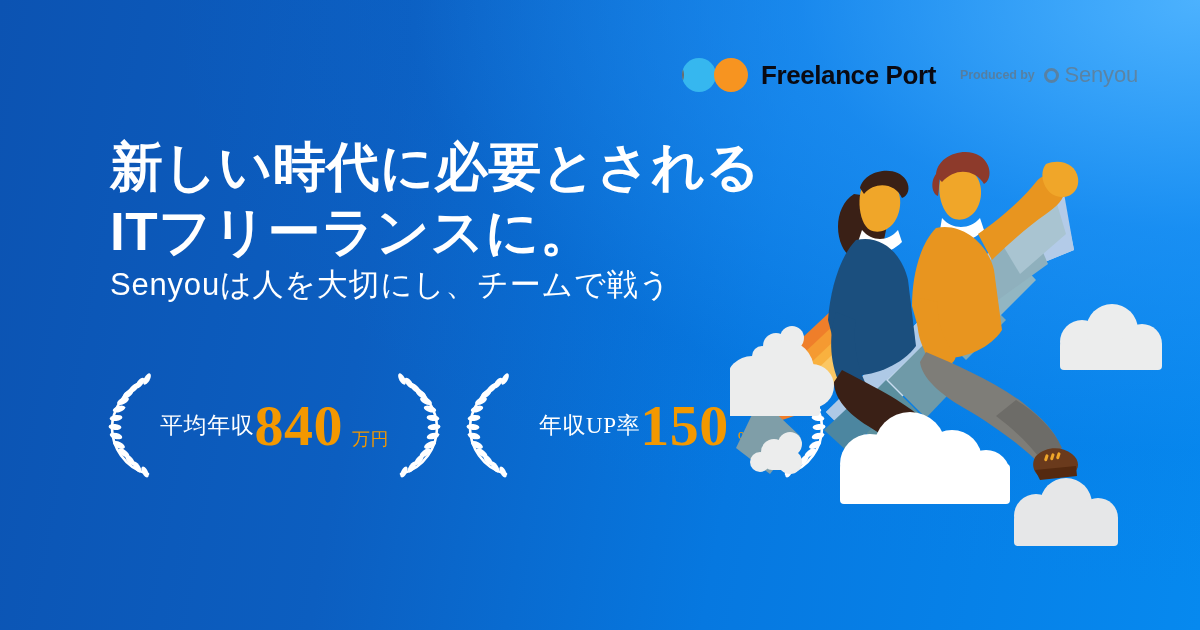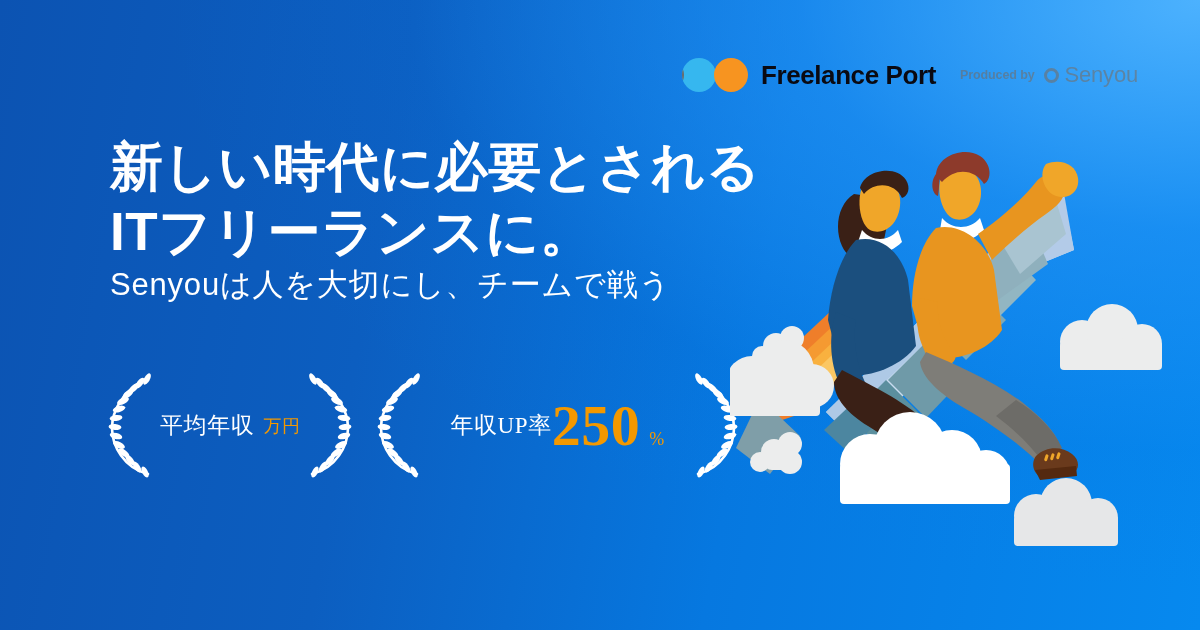--- a/index.html
+++ b/index.html
@@ -211,20 +211,21 @@
               <ellipse cx="0" cy="0" rx="6.2" ry="2.9"></ellipse>
             </g>
           <g transform="translate(37,100) rotate(63)">
               <ellipse cx="0" cy="0" rx="6" ry="2.8"></ellipse>
             </g>
         </g>
       </svg>
       <div class="stat-body">
         <div class="stat-label">平均年収</div>
         <div class="stat-value">
+          <span class="stat-num">840</span>
           <span class="stat-unit">万円</span>
         </div>
       </div>
       <svg class="wreath r" viewBox="0 0 48 108">
         <path d="M40 6 C14 18 4 40 4 56 C4 74 16 96 40 102" fill="none" stroke="#ffffff" stroke-width="2.6" stroke-linecap="round"></path>
         <g fill="#ffffff">
           <g transform="translate(39,7) rotate(-62)">
               <ellipse cx="0" cy="0" rx="6.2" ry="2.9"></ellipse>
             </g>
           <g transform="translate(32,11) rotate(-54)">
@@ -314,21 +315,21 @@
               <ellipse cx="0" cy="0" rx="6.2" ry="2.9"></ellipse>
             </g>
           <g transform="translate(37,100) rotate(63)">
               <ellipse cx="0" cy="0" rx="6" ry="2.8"></ellipse>
             </g>
         </g>
       </svg>
       <div class="stat-body">
         <div class="stat-label">年収UP率</div>
         <div class="stat-value">
-          <span class="stat-num">250</span>
+          <span class="stat-num">150</span>
           <span class="stat-unit">%</span>
         </div>
       </div>
       <svg class="wreath r" viewBox="0 0 48 108">
         <path d="M40 6 C14 18 4 40 4 56 C4 74 16 96 40 102" fill="none" stroke="#ffffff" stroke-width="2.6" stroke-linecap="round"></path>
         <g fill="#ffffff">
           <g transform="translate(39,7) rotate(-62)">
               <ellipse cx="0" cy="0" rx="6.2" ry="2.9"></ellipse>
             </g>
           <g transform="translate(32,11) rotate(-54)">

